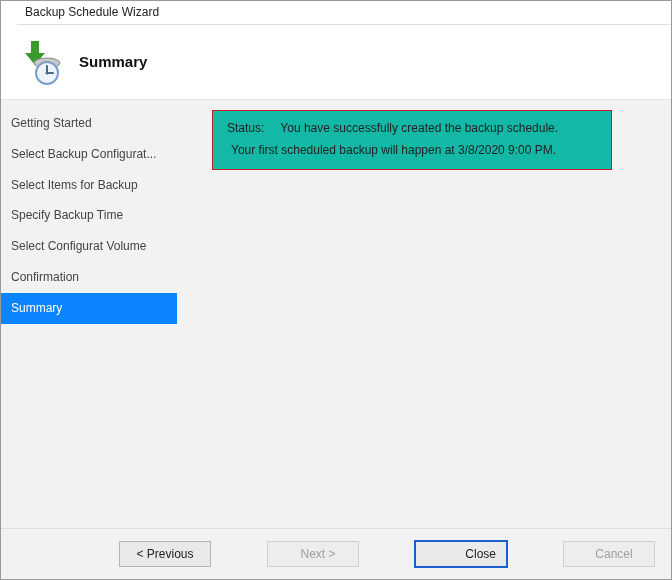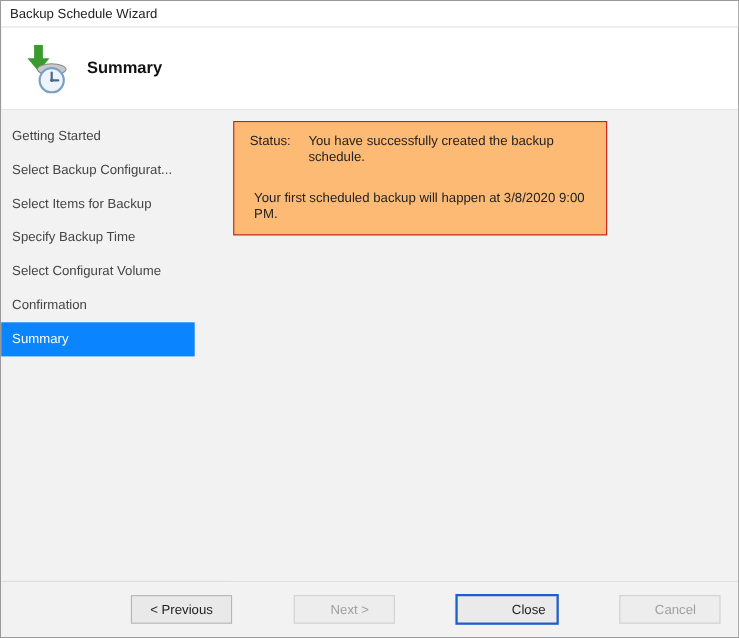--- a/index.html
+++ b/index.html
@@ -19,20 +19,21 @@
       flex-direction: column;
       background: #fff;
     }
     .titlebar {
       height: 24px;
       padding: 4px 8px;
       font-size: 12px;
       color: #222;
       background: #fff;
       border-bottom: 1px solid #e0e0e0;
+      margin-left: 16px;
     }
     .header {
       display: flex;
       align-items: center;
       padding: 12px 16px 14px 16px;
       gap: 14px;
       border-bottom: 1px solid #e5e5e5;
     }
     .header-icon {
       width: 48px;
@@ -73,35 +74,35 @@
     }
     .main {
       flex: 1;
       background: #f2f2f2;
       padding: 10px 16px 10px 4px;
       position: relative;
     }
     .status-box {
       border: 1px solid #c02020;
       padding: 10px 14px 12px 14px;
-      background: #fdba74;
-      width: 340px;
+      background: #14b8a6;
+      width: 400px;
     }
     .status-row {
       display: flex;
       gap: 16px;
       font-size: 12px;
       color: #222;
     }
     .status-label { font-weight: 400; }
     .status-msg { }
     .status-sub {
       font-size: 12px;
       color: #222;
-      margin-top: 24px;
+      margin-top: 8px;
       margin-left: 4px;
     }
     .footer {
       border-top: 1px solid #ddd;
       padding: 12px 16px;
       display: flex;
       justify-content: flex-end;
       gap: 8px;
       background: #f2f2f2;
     }

